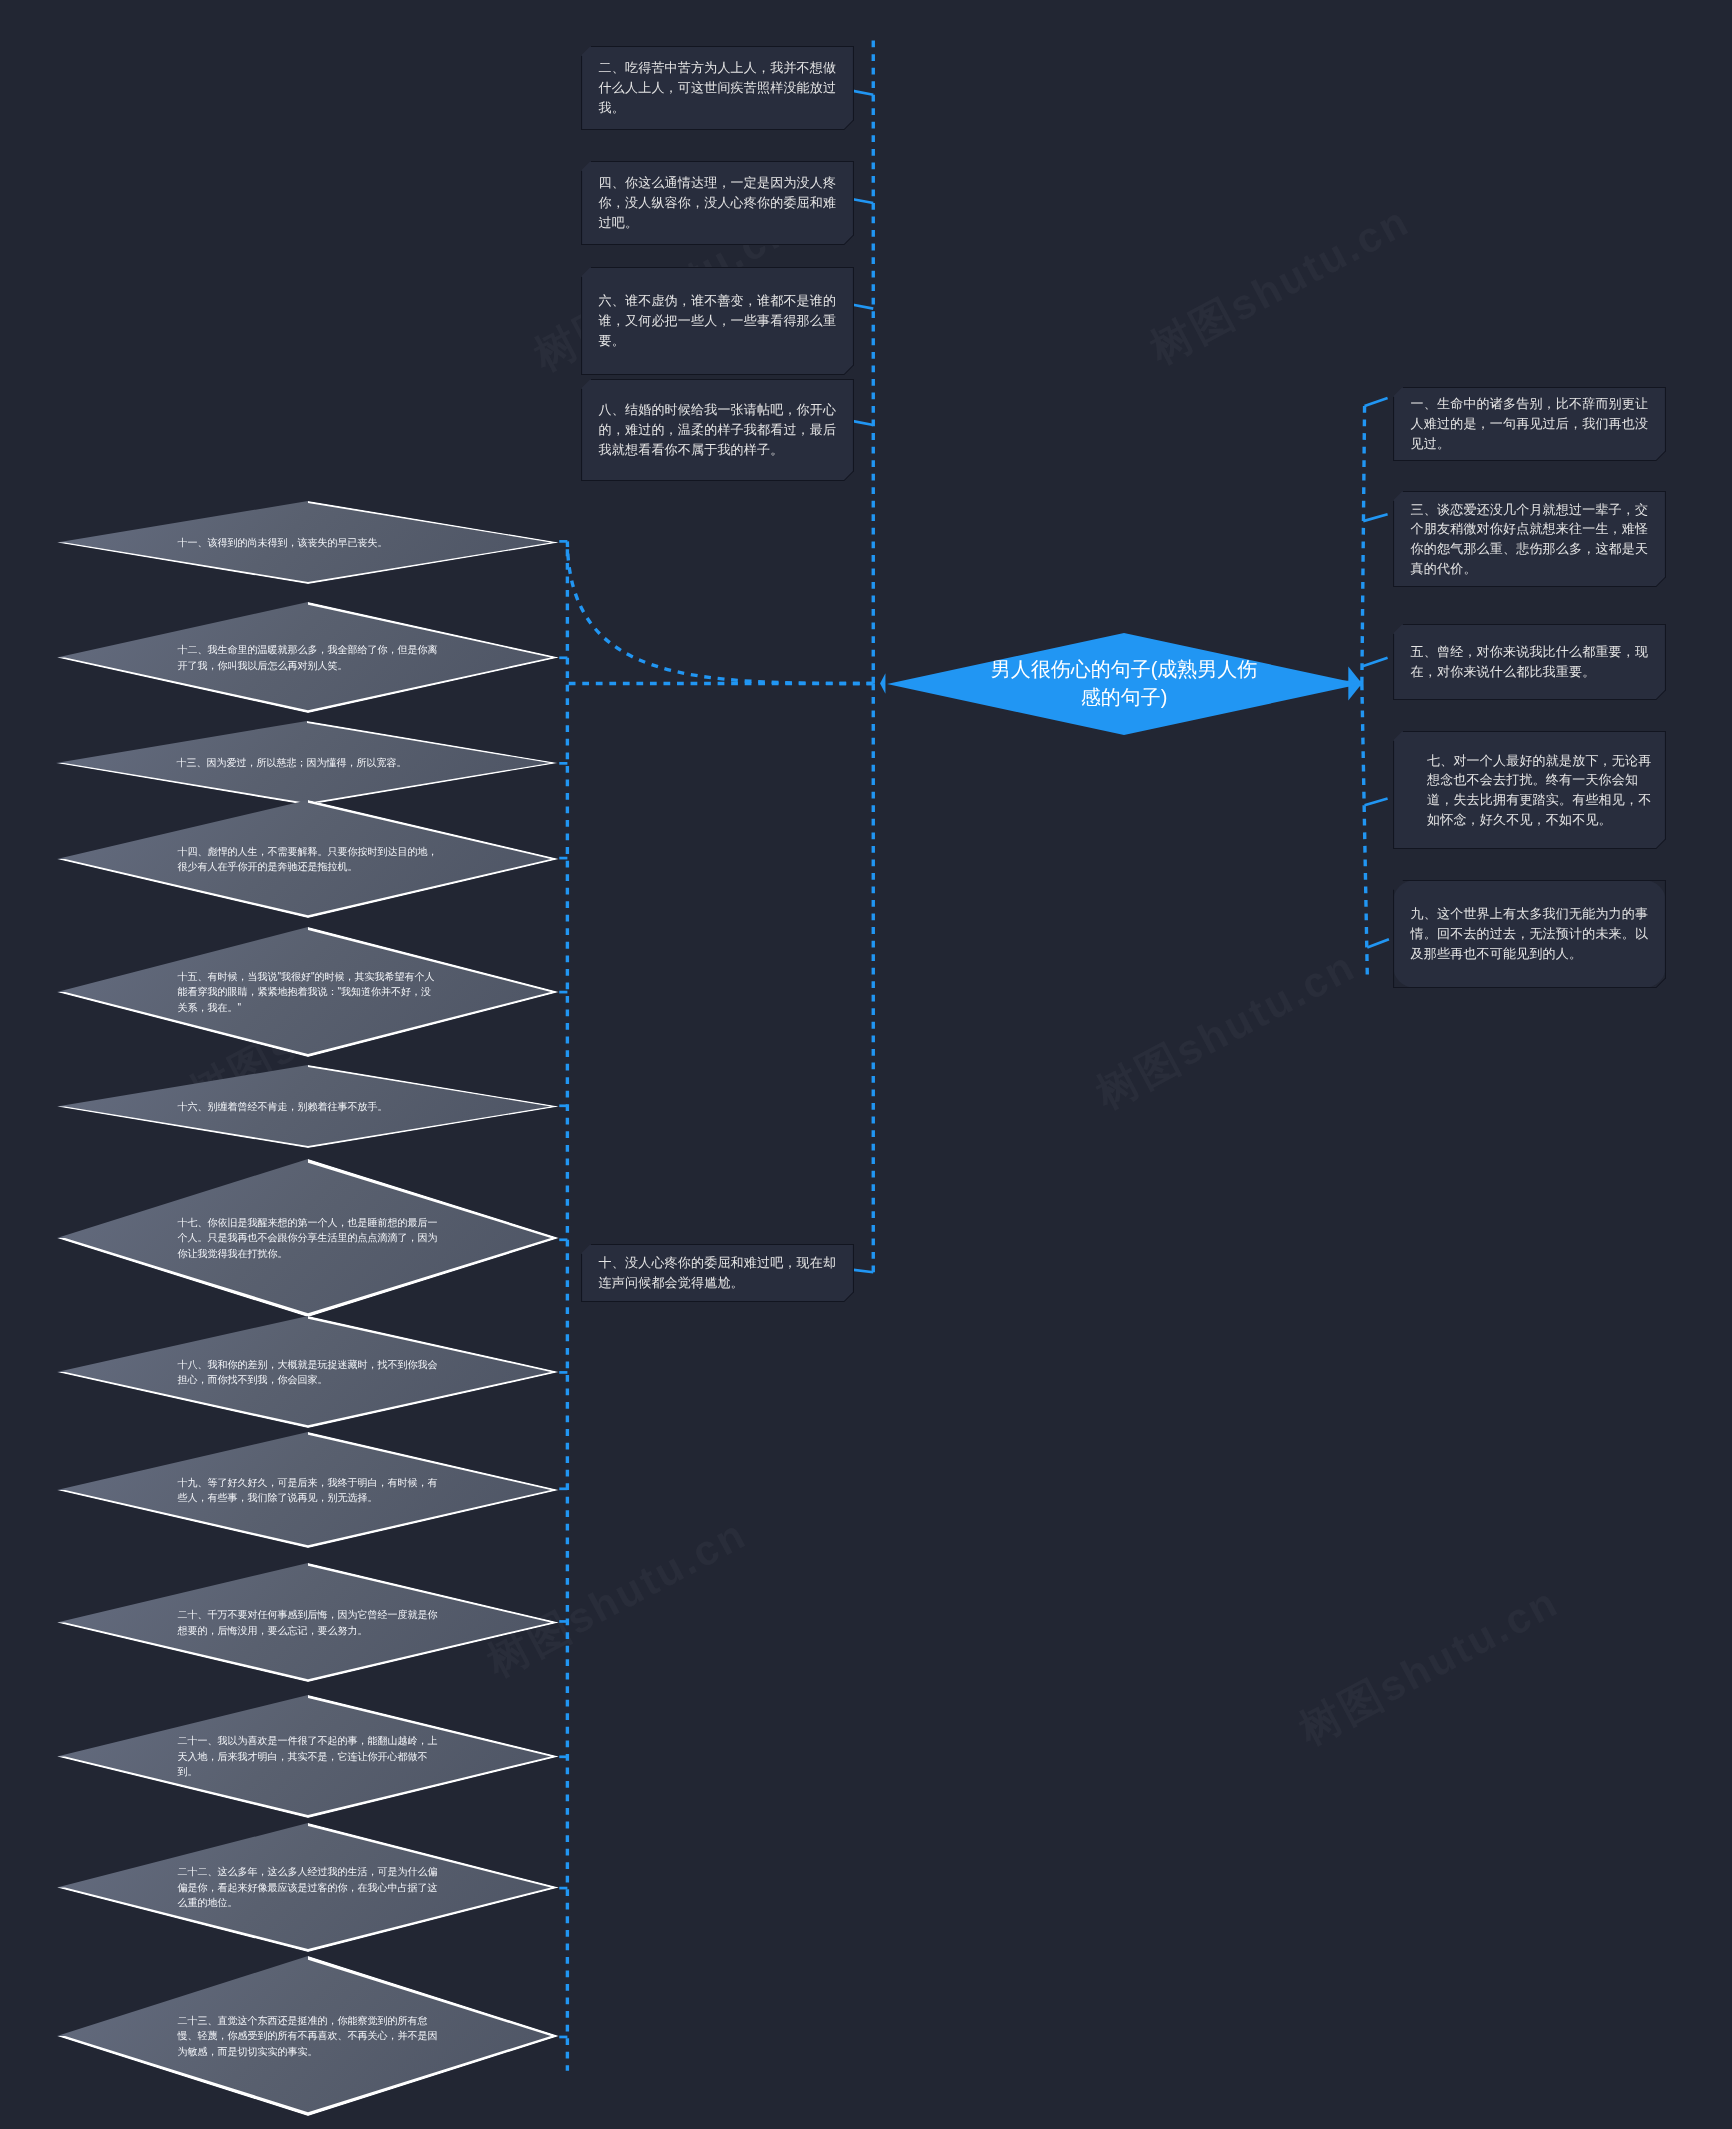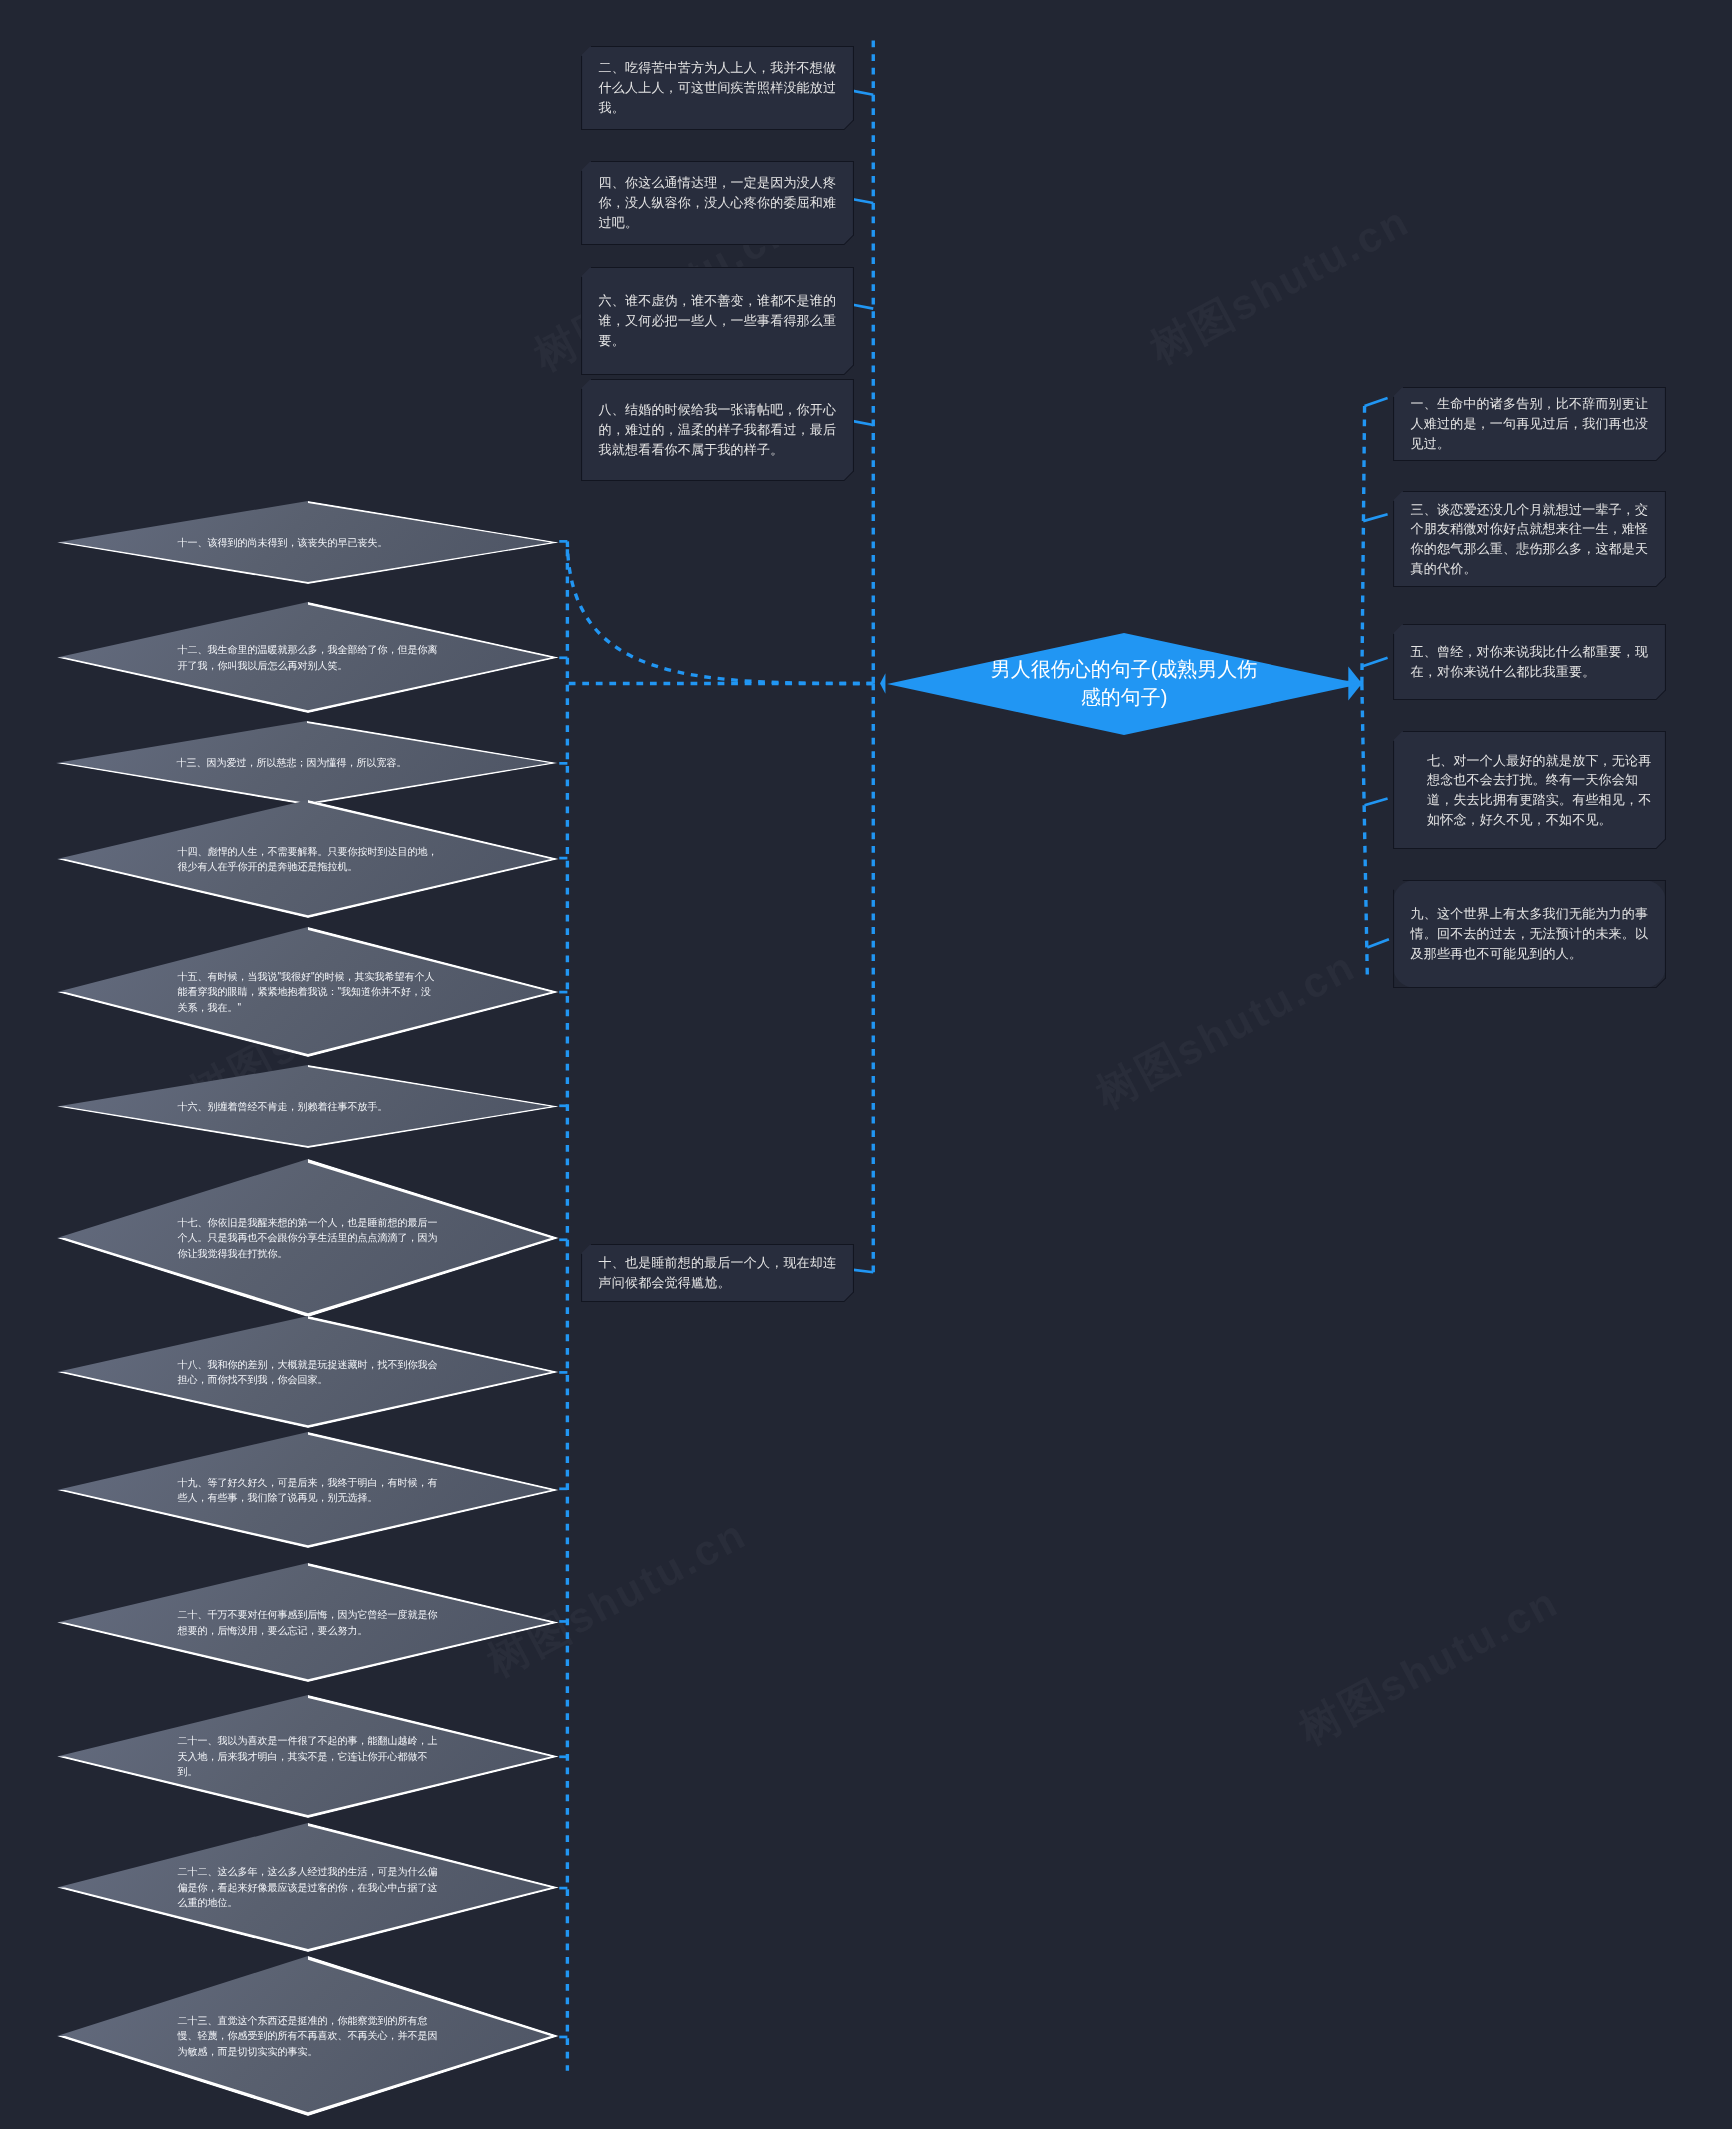--- a/index.html
+++ b/index.html
@@ -168,21 +168,21 @@
     <span>四、你这么通情达理，一定是因为没人疼你，没人纵容你，没人心疼你的委屈和难过吧。</span>
   </div>
   <div class="chev" style="left:581px;top:267px;width:273px;height:108px;">
     <span>六、谁不虚伪，谁不善变，谁都不是谁的谁，又何必把一些人，一些事看得那么重要。</span>
   </div>
   <div class="chev" style="left:581px;top:379px;width:273px;height:102px;">
     <span>八、结婚的时候给我一张请帖吧，你开心的，难过的，温柔的样子我都看过，最后我就想看看你不属于我的样子。</span>
   </div>
 
   <div class="chev" style="left:581px;top:1244px;width:273px;height:58px;">
-    <span>十、也是睡前想的最后一个人，现在却连声问候都会觉得尴尬。</span>
+    <span>十、没人心疼你的委屈和难过吧，现在却连声问候都会觉得尴尬。</span>
   </div>
 
   <div class="chev" style="left:1393px;top:387px;width:273px;height:74px;">
     <span>一、生命中的诸多告别，比不辞而别更让人难过的是，一句再见过后，我们再也没见过。</span>
   </div>
   <div class="chev" style="left:1393px;top:491px;width:273px;height:96px;">
     <span>三、谈恋爱还没几个月就想过一辈子，交个朋友稍微对你好点就想来往一生，难怪你的怨气那么重、悲伤那么多，这都是天真的代价。</span>
   </div>
   <div class="chev" style="left:1393px;top:624px;width:273px;height:76px;">
     <span>五、曾经，对你来说我比什么都重要，现在，对你来说什么都比我重要。</span>

